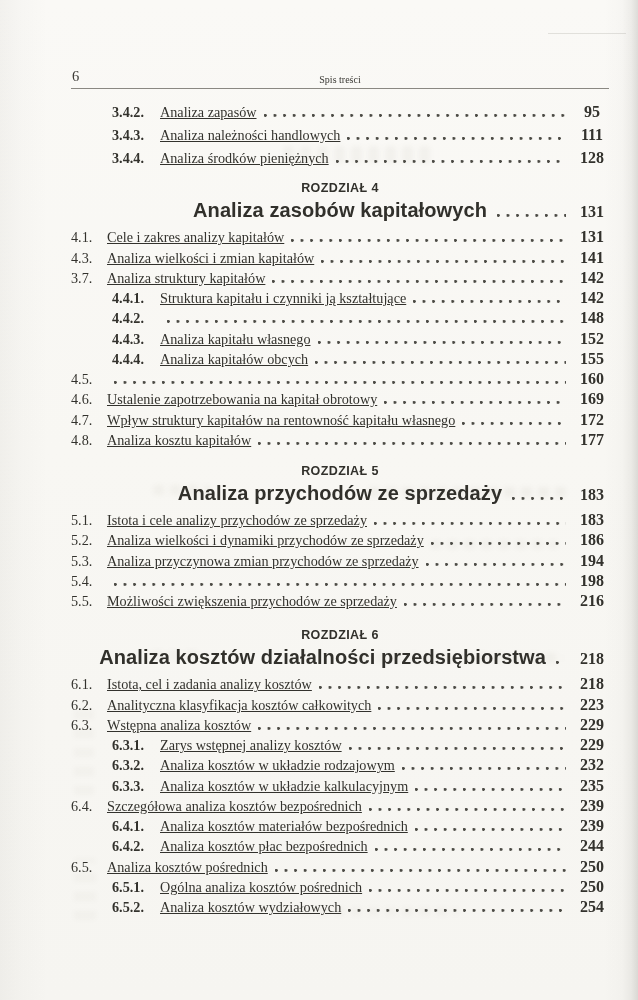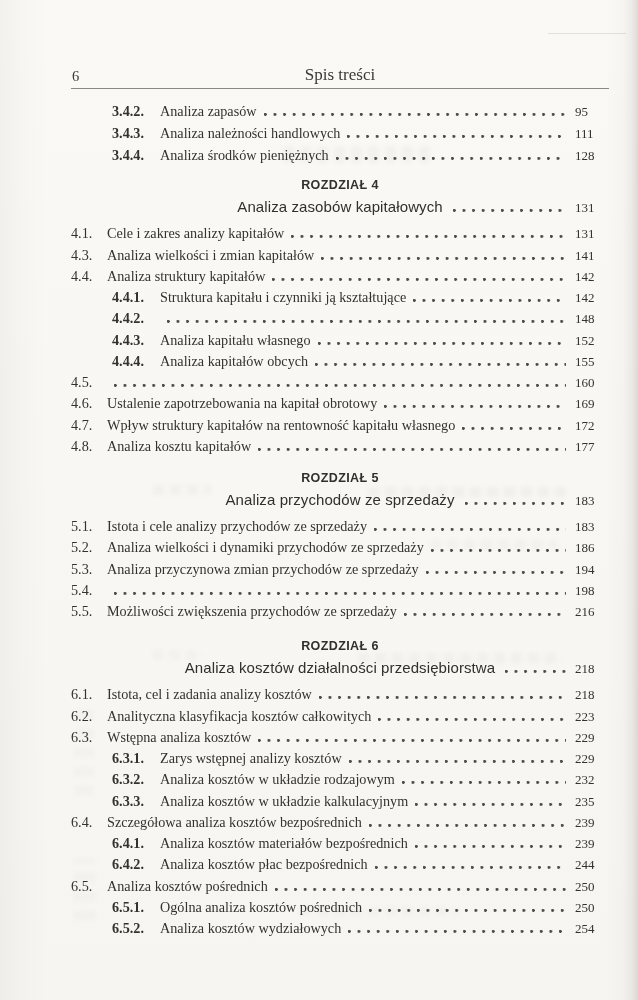--- a/index.html
+++ b/index.html
@@ -14,52 +14,52 @@
       linear-gradient(180deg, #faf9f6 0%, #f8f7f3 45%, #f6f5f1 100%);
     color:#31302c;
     font-family:"Liberation Serif","DejaVu Serif",serif;
     -webkit-font-smoothing:antialiased;
   }
   .content{position:absolute;left:71px;top:0;width:538px;}
 
   
   .pg-header{position:relative;height:88px;border-bottom:1.6px solid #8a8882;}
   .pg-header .pgnum{position:absolute;left:1px;bottom:3px;font-size:14.5px;color:#3a3934;}
-  .pg-header .rtitle{position:absolute;left:0;right:0;bottom:3px;text-align:center;font-size:17px;color:#3a3934;}
+  .pg-header .rtitle{position:absolute;left:0;right:0;bottom:3px;text-align:center;font-size:10px;color:#3a3934;}
 
   
   .row{display:flex;align-items:baseline;line-height:20.25px;font-size:14.2px;white-space:nowrap;color:#33322d;}
   .block-a .row{line-height:21.8px;}
   .row .num{flex:0 0 auto;width:36px;}
   .row.lvl2{padding-left:41px;}
   .row.lvl2 .num{width:48px;font-weight:bold;}
-  .row .title{flex:0 0 auto;}
+  .row .title{flex:0 0 auto;text-decoration:underline;}
   .leader{
     flex:1 1 auto;height:3px;margin:0 9px 0 7px;min-width:10px;
     background:radial-gradient(circle at 1.3px 1.4px,#4b4a44 1.15px,rgba(75,74,68,0) 1.75px) repeat-x left bottom/9.6px 3px;
   }
-  .row .pg, .ch-line .pg{flex:0 0 auto;min-width:34px;text-align:left;font-family:"Liberation Serif","DejaVu Serif",serif;font-size:13px;font-weight:400;color:#33322d;}
+  .row .pg, .ch-line .pg{flex:0 0 auto;min-width:34px;text-align:center;font-family:"Liberation Serif","DejaVu Serif",serif;font-size:16px;font-weight:700;color:#33322d;}
 
   .block-a{margin-top:12px;}
 
   
   .ch-head{margin-top:9px;}
   #ch-1 .ch-head{margin-top:11px;}
   #ch-2 .ch-head{margin-top:14px;}
   .ch-label{
     text-align:center;font-family:"Liberation Sans","DejaVu Sans",sans-serif;
     font-weight:700;font-size:12.5px;line-height:20px;letter-spacing:0.4px;color:#31302b;
   }
   .ch-line{display:flex;align-items:baseline;line-height:24px;}
   .ch-line .sp{flex:1 1 0;}
   .ch-line .rhalf{flex:1 1 0;display:flex;align-items:baseline;}
   .ch-line .rhalf .leader{margin-left:10px;}
   .ch-title{
     flex:0 0 auto;font-family:"Liberation Sans","DejaVu Sans",sans-serif;
-    font-weight:400;font-size:15px;letter-spacing:0.1px;color:#31302b;
+    font-weight:700;font-size:20px;letter-spacing:0.1px;color:#31302b;
   }
   .ch-entries{margin-top:3px;}
 
   
   .artifact{position:absolute;pointer-events:none;}
   .ghost{
     background:repeating-linear-gradient(90deg, rgba(135,128,110,0.55) 0 11px, rgba(135,128,110,0) 11px 17px);
     filter:blur(2.6px);border-radius:3px;
   }
   .ghost.v{background:repeating-linear-gradient(0deg, rgba(135,128,110,0.5) 0 9px, rgba(135,128,110,0) 9px 19px);}
@@ -128,21 +128,21 @@
               <span class="leader"></span>
               <span class="pg">131</span>
             </div>
             <div class="row lvl1">
               <span class="num">4.3.</span>
               <span class="title">Analiza wielkości i zmian kapitałów</span>
               <span class="leader"></span>
               <span class="pg">141</span>
             </div>
             <div class="row lvl1">
-              <span class="num">4.4.</span>
+              <span class="num">3.7.</span>
               <span class="title">Analiza struktury kapitałów</span>
               <span class="leader"></span>
               <span class="pg">142</span>
             </div>
             <div class="row lvl2">
               <span class="num">4.4.1.</span>
               <span class="title">Struktura kapitału i czynniki ją kształtujące</span>
               <span class="leader"></span>
               <span class="pg">142</span>
             </div>

